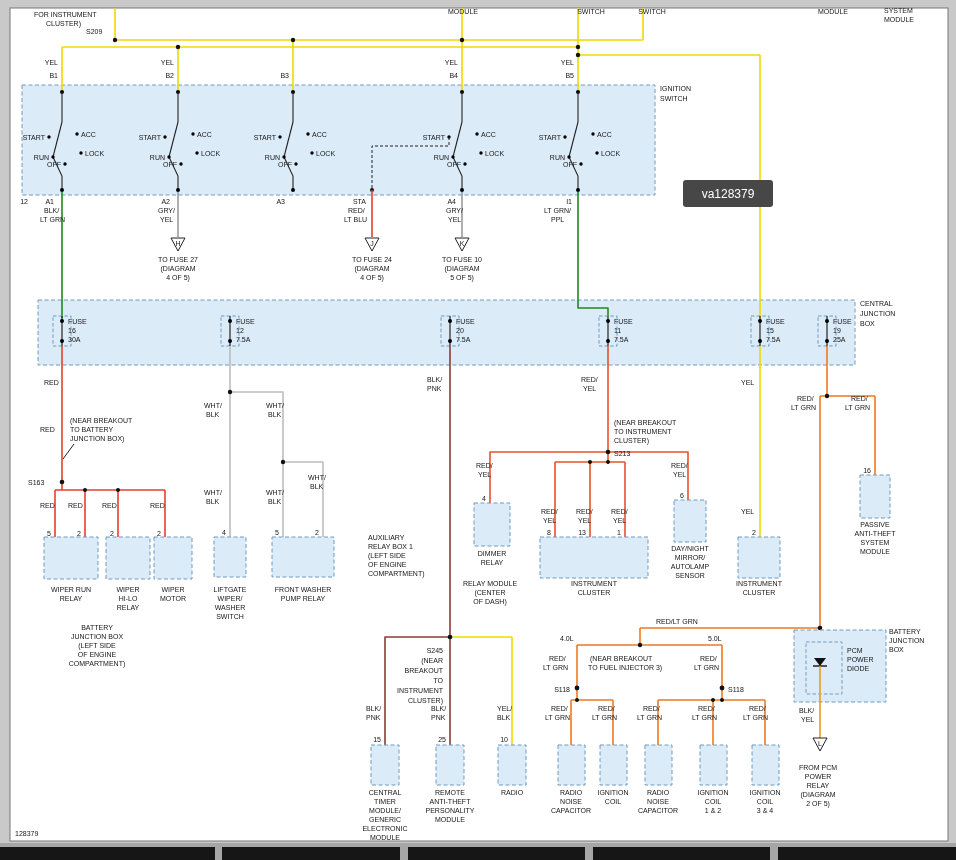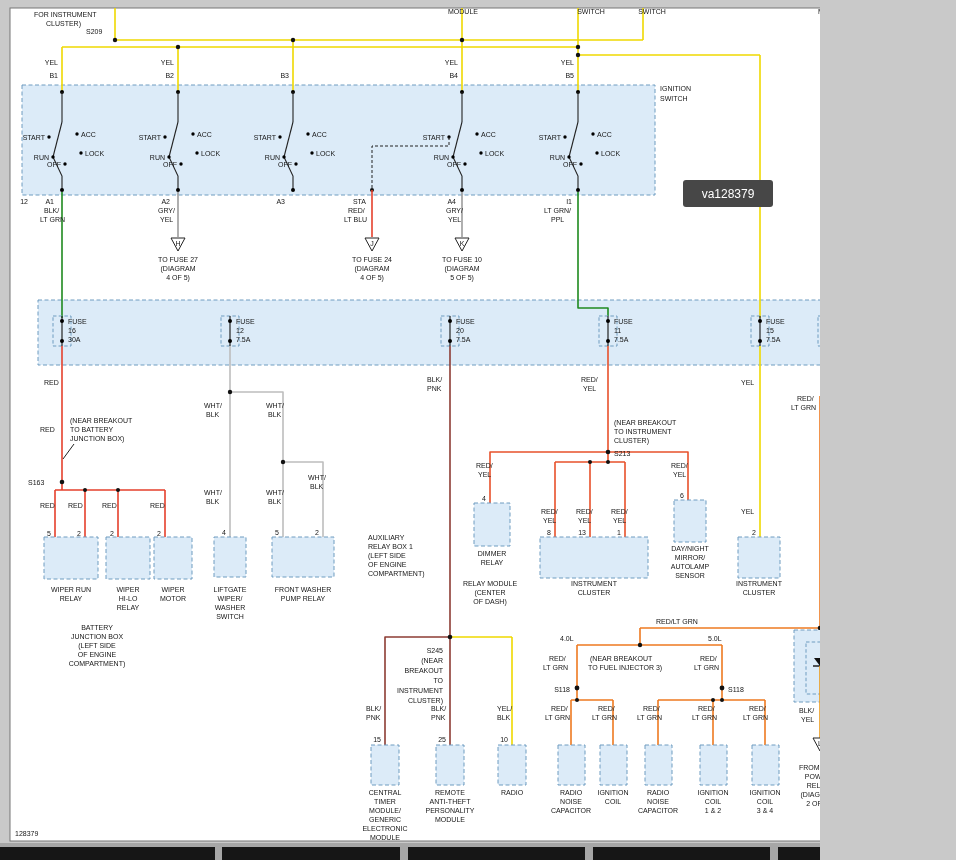--- a/index.html
+++ b/index.html
@@ -1,16 +1,16 @@
 <!DOCTYPE html>
 <html><head>
 <meta charset="utf-8">
 <style>
   html,body{margin:0;padding:0;background:#c9c9c9}
-  .stage{position:relative;width:820px;height:860px;background:#0369a1;overflow:hidden}
+  .stage{position:relative;width:956px;height:860px;background:#0369a1;overflow:hidden}
   svg{display:block}
   svg text{font-family:"Liberation Sans","DejaVu Sans",sans-serif;font-size:7px;fill:#151515}
   .e{text-anchor:end}.m{text-anchor:middle}
   .badge-t{font-size:12px;fill:#fff;text-anchor:middle}
   .cbox{fill:#dcebf8;stroke:#6f9cc0;stroke-width:1;stroke-dasharray:4 2.5}
   .fbox{fill:none;stroke:#6f9cc0;stroke-width:1;stroke-dasharray:3.5 2.2}
   .w{fill:none;stroke-width:1.6;stroke-linejoin:round}
   .yel{stroke:#efd900}.grn{stroke:#1f8a1f}.red{stroke:#e5402c}
   .gry{stroke:#bdbdbd}.gry2{stroke:#9c9c9c}.mar{stroke:#8d3c34}
   .oy{stroke:#e8512b}.org{stroke:#ee7a21}.by{stroke:#eb9b1d}

